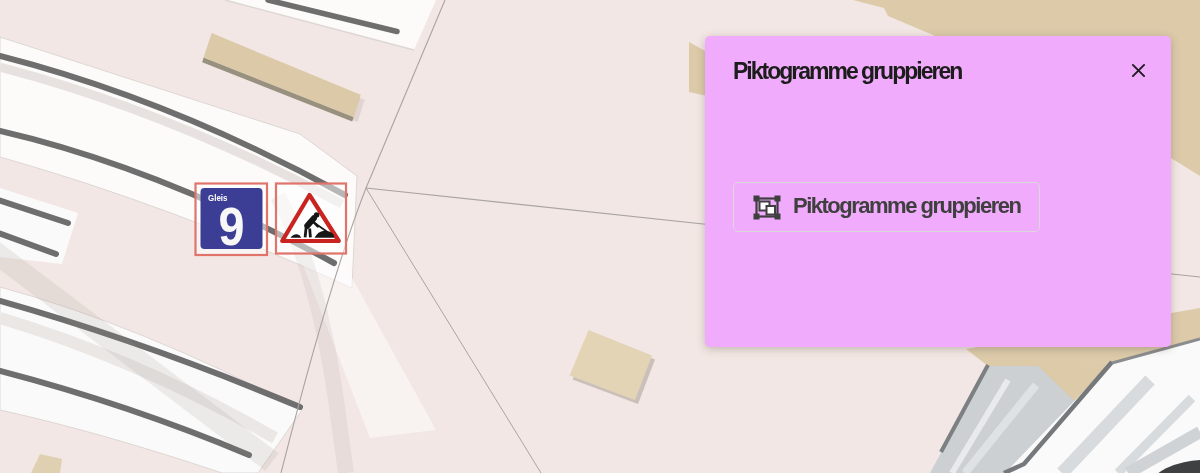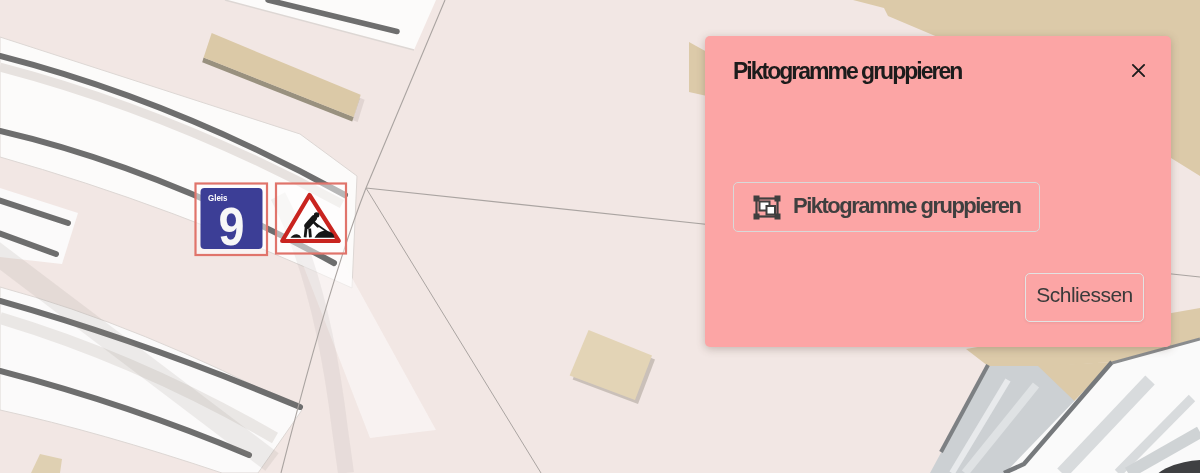--- a/index.html
+++ b/index.html
@@ -1,19 +1,19 @@
 <!DOCTYPE html>
 <html><head>
 <meta charset="utf-8">
 <style>
   html,body{margin:0;padding:0;}
   body{width:1200px;height:473px;overflow:hidden;font-family:"Liberation Sans", sans-serif;}
   #stage{position:relative;width:1200px;height:473px;background:#f2e7e4;overflow:hidden;}
   #mapsvg{position:absolute;left:0;top:0;}
-  .dlg{position:absolute;left:705px;top:36px;width:466px;height:311px;background:#fca5a5;border-radius:5px;box-shadow:0 2px 8px rgba(90,70,60,0.30);}
+  .dlg{position:absolute;left:705px;top:36px;width:466px;height:311px;background:#f0abfc;border-radius:5px;box-shadow:0 2px 8px rgba(90,70,60,0.30);}
   .dlg-title{position:absolute;left:28px;top:22px;font-size:23px;font-weight:bold;color:#1c1c1c;letter-spacing:-2px;}
   .dlg-close{position:absolute;right:25px;top:27px;width:15px;height:15px;}
   .dlg-body{position:absolute;left:28px;top:86px;font-size:21px;color:#5c5c5c;letter-spacing:-0.55px;white-space:nowrap;}
   .btn-group{position:absolute;left:28px;top:146px;width:305px;height:48px;border:1px solid #d9d9d9;border-radius:5px;display:flex;align-items:center;}
   .btn-group span{font-size:22px;font-weight:bold;color:#3f3f3f;margin-left:12px;letter-spacing:-1.5px;padding-bottom:3px;white-space:nowrap;}
   .btn-close{position:absolute;box-sizing:border-box;right:27px;top:237px;width:119px;height:49px;border:1px solid #e3e3e3;border-radius:5px;display:flex;align-items:center;justify-content:center;font-size:21px;color:#3a3a3a;letter-spacing:-0.5px;padding-bottom:6px;box-shadow:0 1px 3px rgba(0,0,0,0.07);}
 </style>
 </head>
 <body>
 <div id="stage">
@@ -148,15 +148,14 @@
         <rect x="0.5" y="0.5" width="6" height="6" fill="#3f3f3f"></rect>
         <rect x="21.5" y="0.5" width="6" height="6" fill="#3f3f3f"></rect>
         <rect x="0.5" y="18.5" width="6" height="6" fill="#3f3f3f"></rect>
         <rect x="21.5" y="18.5" width="6" height="6" fill="#3f3f3f"></rect>
         <rect x="6.5" y="6.5" width="10" height="9" fill="#ffffff" stroke="#3f3f3f" stroke-width="2"></rect>
         <rect x="13.5" y="11" width="8.5" height="8.5" fill="#ffffff" stroke="#3f3f3f" stroke-width="2"></rect>
       </svg>
       <span>Piktogramme gruppieren</span>
     </div>
 
-    <div class="btn-close">Schliessen</div>
   </div>
 </div>
 
 </body></html>

